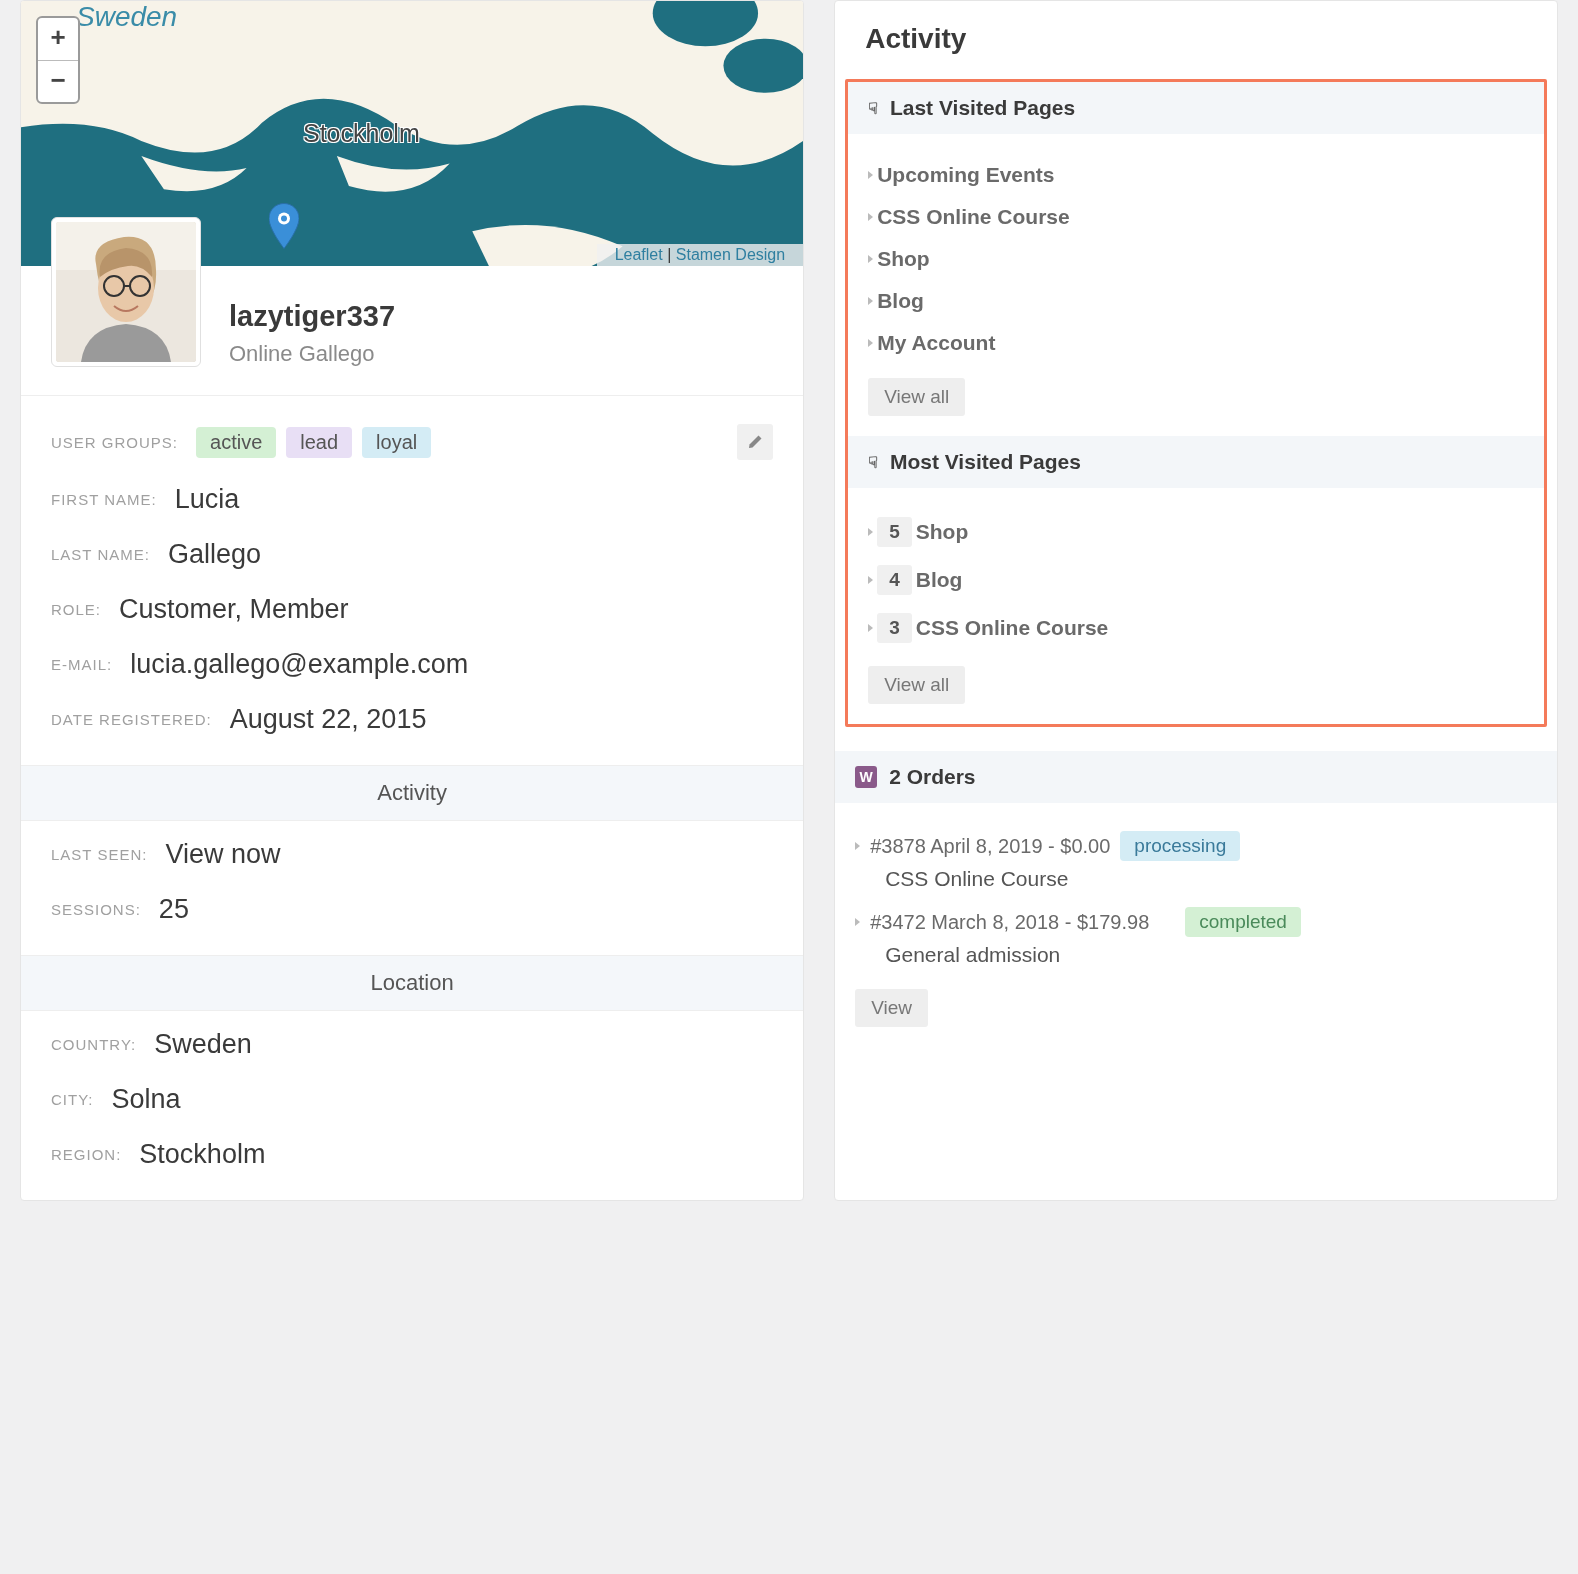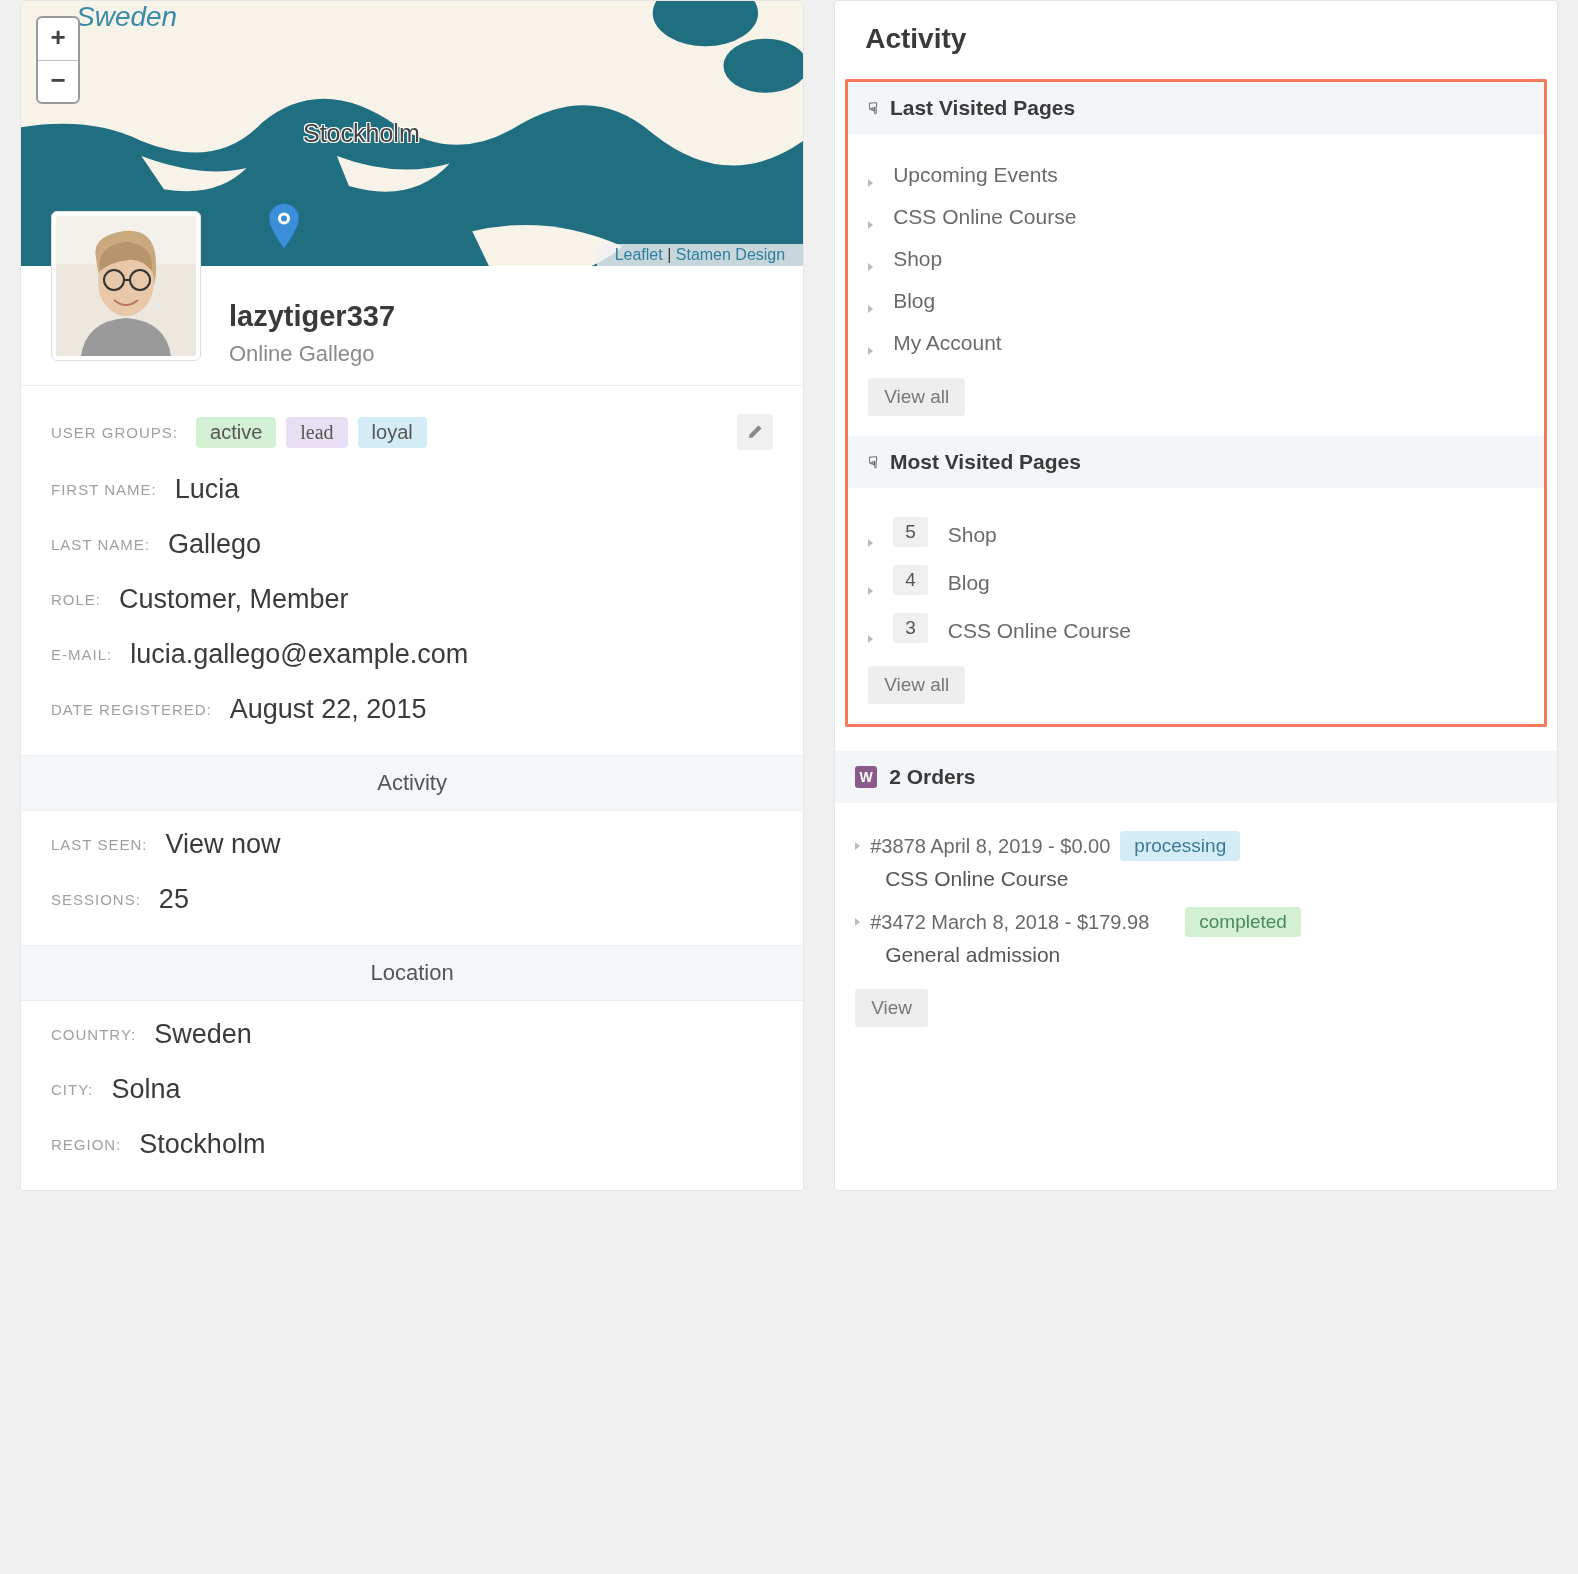--- a/index.html
+++ b/index.html
@@ -81,23 +81,24 @@
   padding: 2px 18px;
   font-size: 16px;
   z-index: 4;
   margin-top: 8px;
 }
 .map-attr a { color: #2f7fa0; text-decoration: none; }
 
 
 .profile-head {
   display: flex;
-  padding: 0 30px 18px 30px;
+  padding: 0 30px 28px 30px;
   border-bottom: 1px solid #eee;
   margin-bottom: 10px;
+  align-items: flex-end;
 }
 .avatar-wrap {
   width: 150px; height: 150px;
   border: 1px solid #e0e0e0;
   border-radius: 6px;
   padding: 4px;
   background: #fff;
   margin-top: -55px;
   position: relative;
   z-index: 6;
@@ -127,21 +128,21 @@
 .groups-row { justify-content: space-between; align-items: center; }
 .groups-left { display: flex; align-items: center; }
 .tags { display: flex; gap: 10px; }
 .tag {
   padding: 4px 14px;
   border-radius: 4px;
   font-size: 20px;
   color: #555;
 }
 .tag-active { background: #d4f0d4; }
-.tag-lead { background: #e8dff5; font-family: Liberation Serif, serif; }
+.tag-lead { background: #e8dff5; }
 .tag-loyal { background: #d4ecf5; }
 .edit-btn {
   width: 36px; height: 36px;
   background: #f0f0f0;
   border-radius: 3px;
   display: flex; align-items: center; justify-content: center;
   cursor: pointer;
   color: #888;
 }
 
@@ -178,22 +179,23 @@
   align-items: center;
   gap: 12px;
 }
 .panel-body { padding: 20px 20px; }
 .link-list { list-style: none; }
 .link-list li {
   padding: 9px 0;
   font-size: 21px;
   color: #6a6a6a;
   display: flex;
-  align-items: flex-end;
-  gap: 20px;
+  align-items: center;
+  gap: 4px;
+  font-weight: bold;
 }
 .caret {
   display: inline-block;
   width: 0; height: 0;
   border-left: 5px solid #bbb;
   border-top: 4px solid transparent;
   border-bottom: 4px solid transparent;
 }
 .count-badge {
   background: #f0f0f0;

